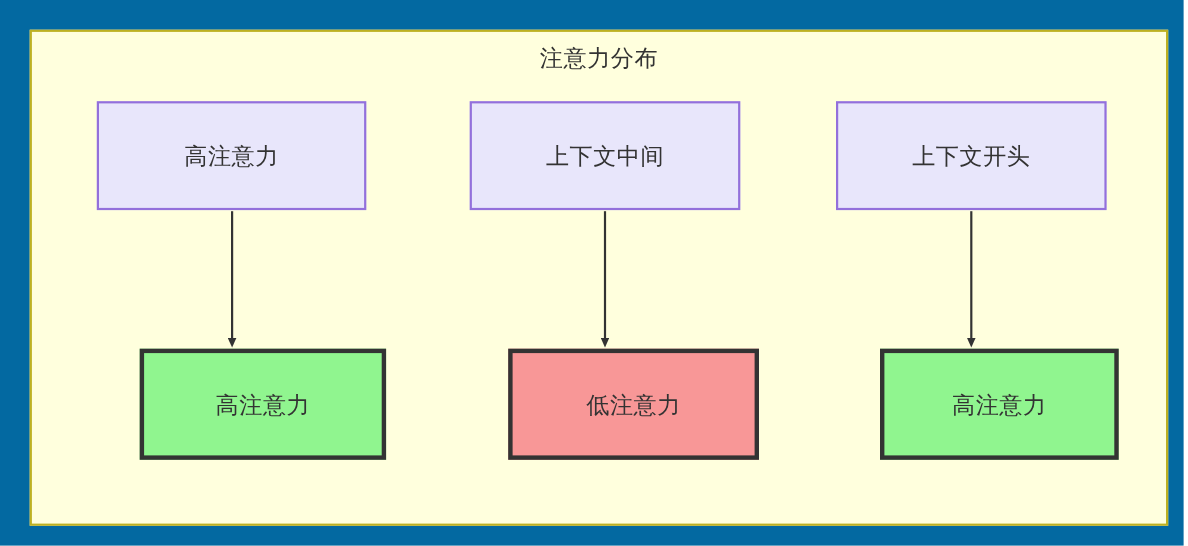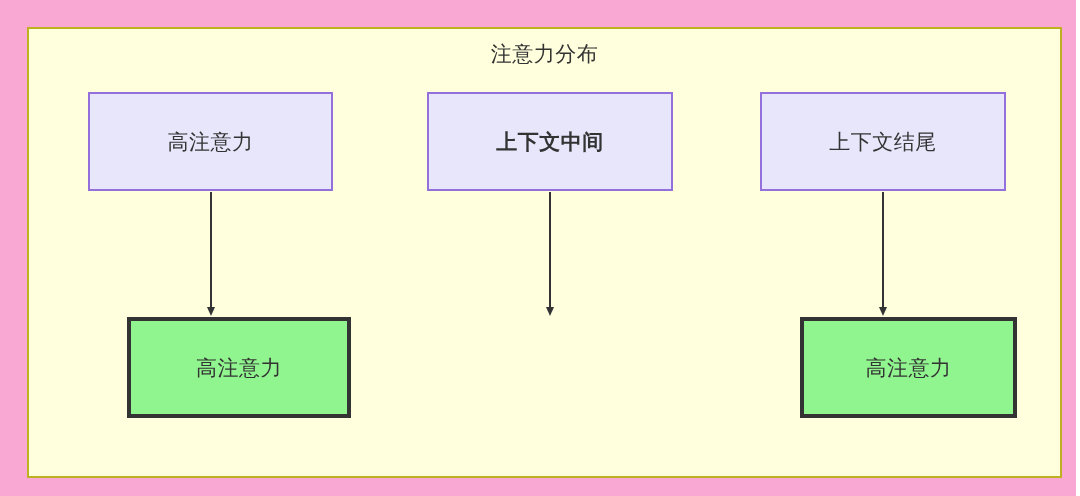--- a/index.html
+++ b/index.html
@@ -11,21 +11,21 @@
     width: 1080px;
     height: 496px;
     font-family: "Liberation Sans", "DejaVu Sans", sans-serif;
     overflow: hidden;
   }
 
   #canvas {
     position: relative;
     width: 1076px;
     height: 496px;
-    background: #f9a8d4;
+    background: #0369a1;
   }
 
   
   .subgraph {
     position: absolute;
     left: 27px;
     top: 27px;
     width: 1035px;
     height: 451px;
     background: #ffffdd;
@@ -52,21 +52,21 @@
     border: 2px solid #9370db;
     box-sizing: border-box;
     display: flex;
     align-items: center;
     justify-content: center;
     font-size: 21px;
     color: #333333;
     letter-spacing: 0.5px;
   }
   .ctx-1 { left: 88px;  top: 92px; width: 245px; height: 99px; }
-  .ctx-2 { left: 427px; top: 92px; width: 246px; height: 99px; font-weight: bold; }
+  .ctx-2 { left: 427px; top: 92px; width: 246px; height: 99px; }
   .ctx-3 { left: 760px; top: 92px; width: 246px; height: 99px; }
 
   
   .att-node {
     position: absolute;
     border: 4px solid #333333;
     box-sizing: border-box;
     display: flex;
     align-items: center;
     justify-content: center;
@@ -112,23 +112,26 @@
     <line x1="883" y1="192" x2="883" y2="308" stroke="#333333" stroke-width="2" marker-end="url(#arrowhead)"></line>
   </svg>
 
   <div class="ctx-node ctx-1">
     <span>高注意力</span>
   </div>
   <div class="ctx-node ctx-2">
     <span>上下文中间</span>
   </div>
   <div class="ctx-node ctx-3">
-    <span>上下文结尾</span>
+    <span>上下文开头</span>
   </div>
 
   <div class="att-node att-1 fill-green">
     <span>高注意力</span>
+  </div>
+  <div class="att-node att-2 fill-red">
+    <span>低注意力</span>
   </div>
   <div class="att-node att-3 fill-green">
     <span>高注意力</span>
   </div>
 
 </div>
 
 </body></html>

